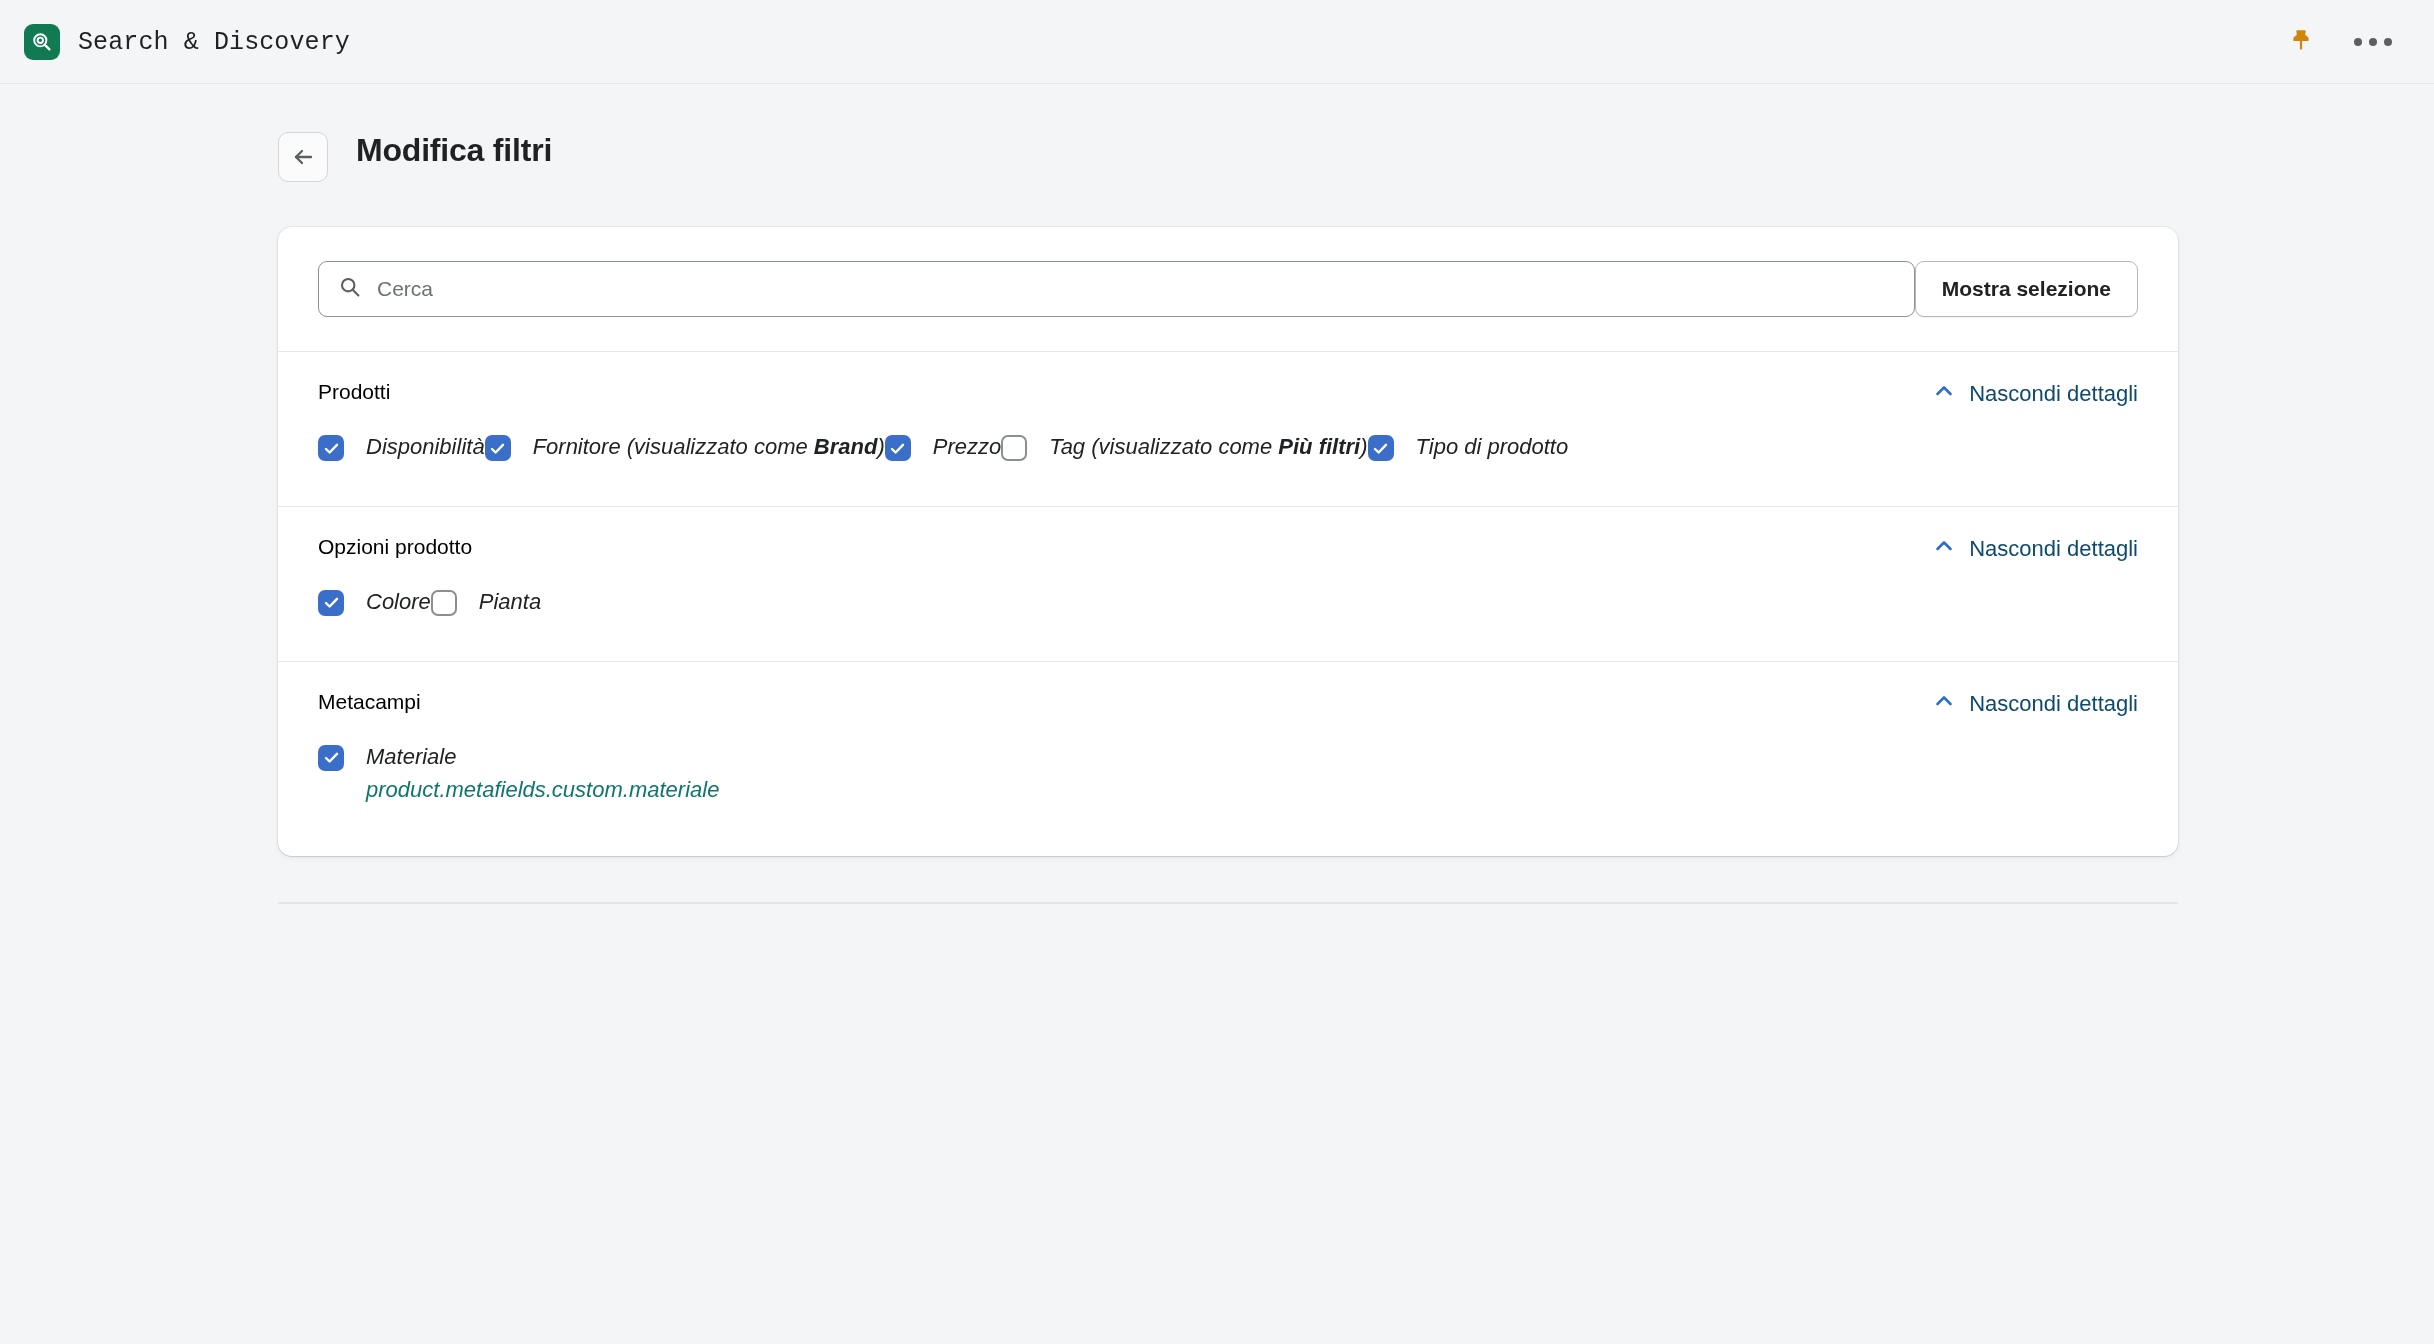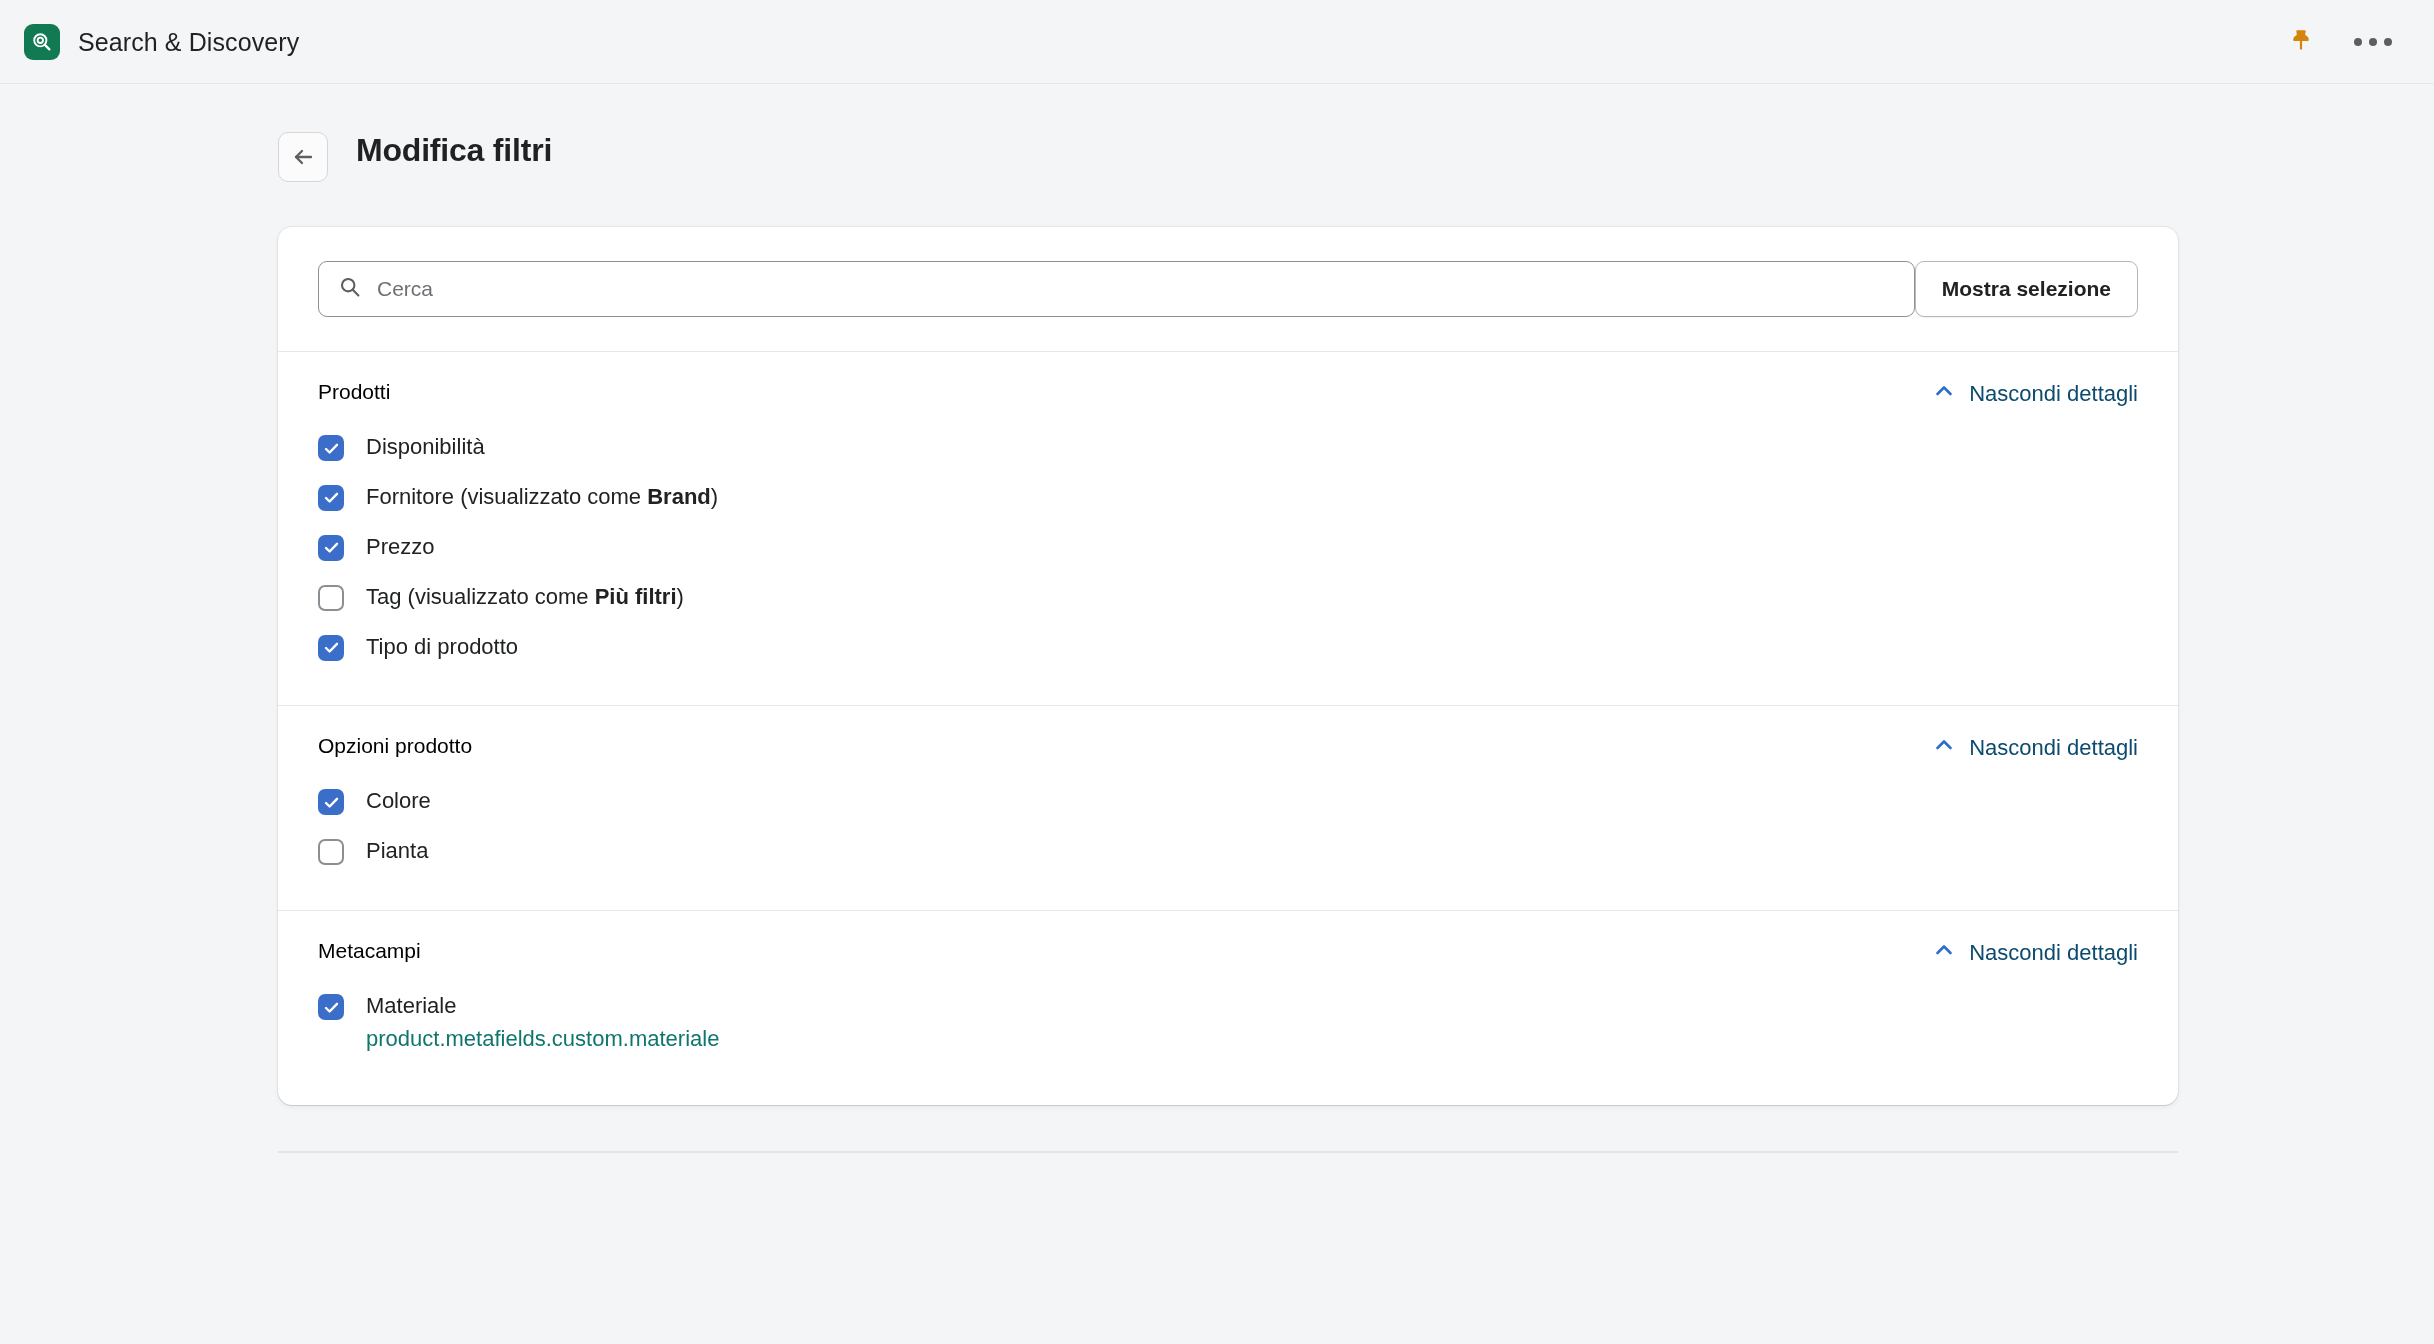--- a/index.html
+++ b/index.html
@@ -27,20 +27,21 @@
     content: "";
     position: absolute;
     left: 0; right: 0; bottom: 0;
     height: 1px;
     background: #e6e7e9;
   }
   .app-identity {
     display: flex;
     align-items: center;
     gap: 18px;
+    font-family: Liberation Mono, monospace;
   }
   .app-icon {
     width: 36px; height: 36px;
     border-radius: 9px;
     background: #117a52;
     display: flex;
     align-items: center;
     justify-content: center;
     flex: none;
   }
@@ -177,21 +178,21 @@
     background: none;
     border: 0;
     cursor: pointer;
     font-family: inherit;
     font-size: 22px;
     color: #0c4a6e;
     padding: 0;
     justify-content: space-between;
   }
 
-  .check-list { display: flex; flex-direction: column; }
+  .check-list { display: flex; flex-direction: row; font-style: italic; }
   .check-row {
     display: flex;
     align-items: flex-start;
     gap: 22px;
     padding: 9px 0;
     cursor: pointer;
   }
   .cbox {
     width: 26px; height: 26px;
     border-radius: 7px;

